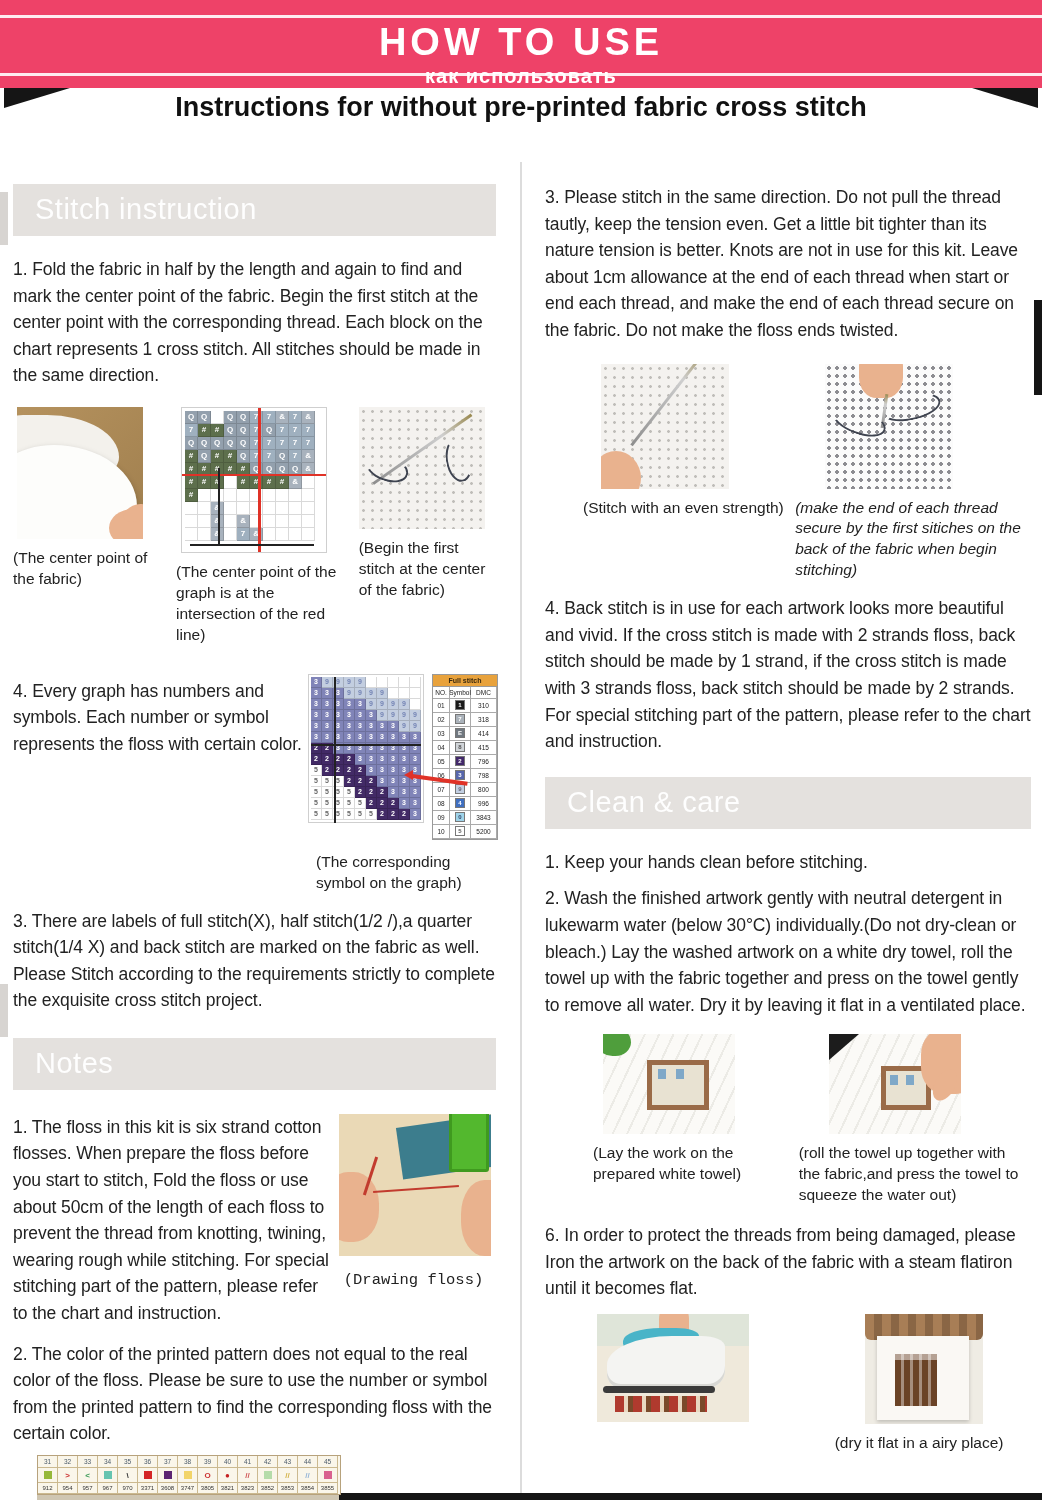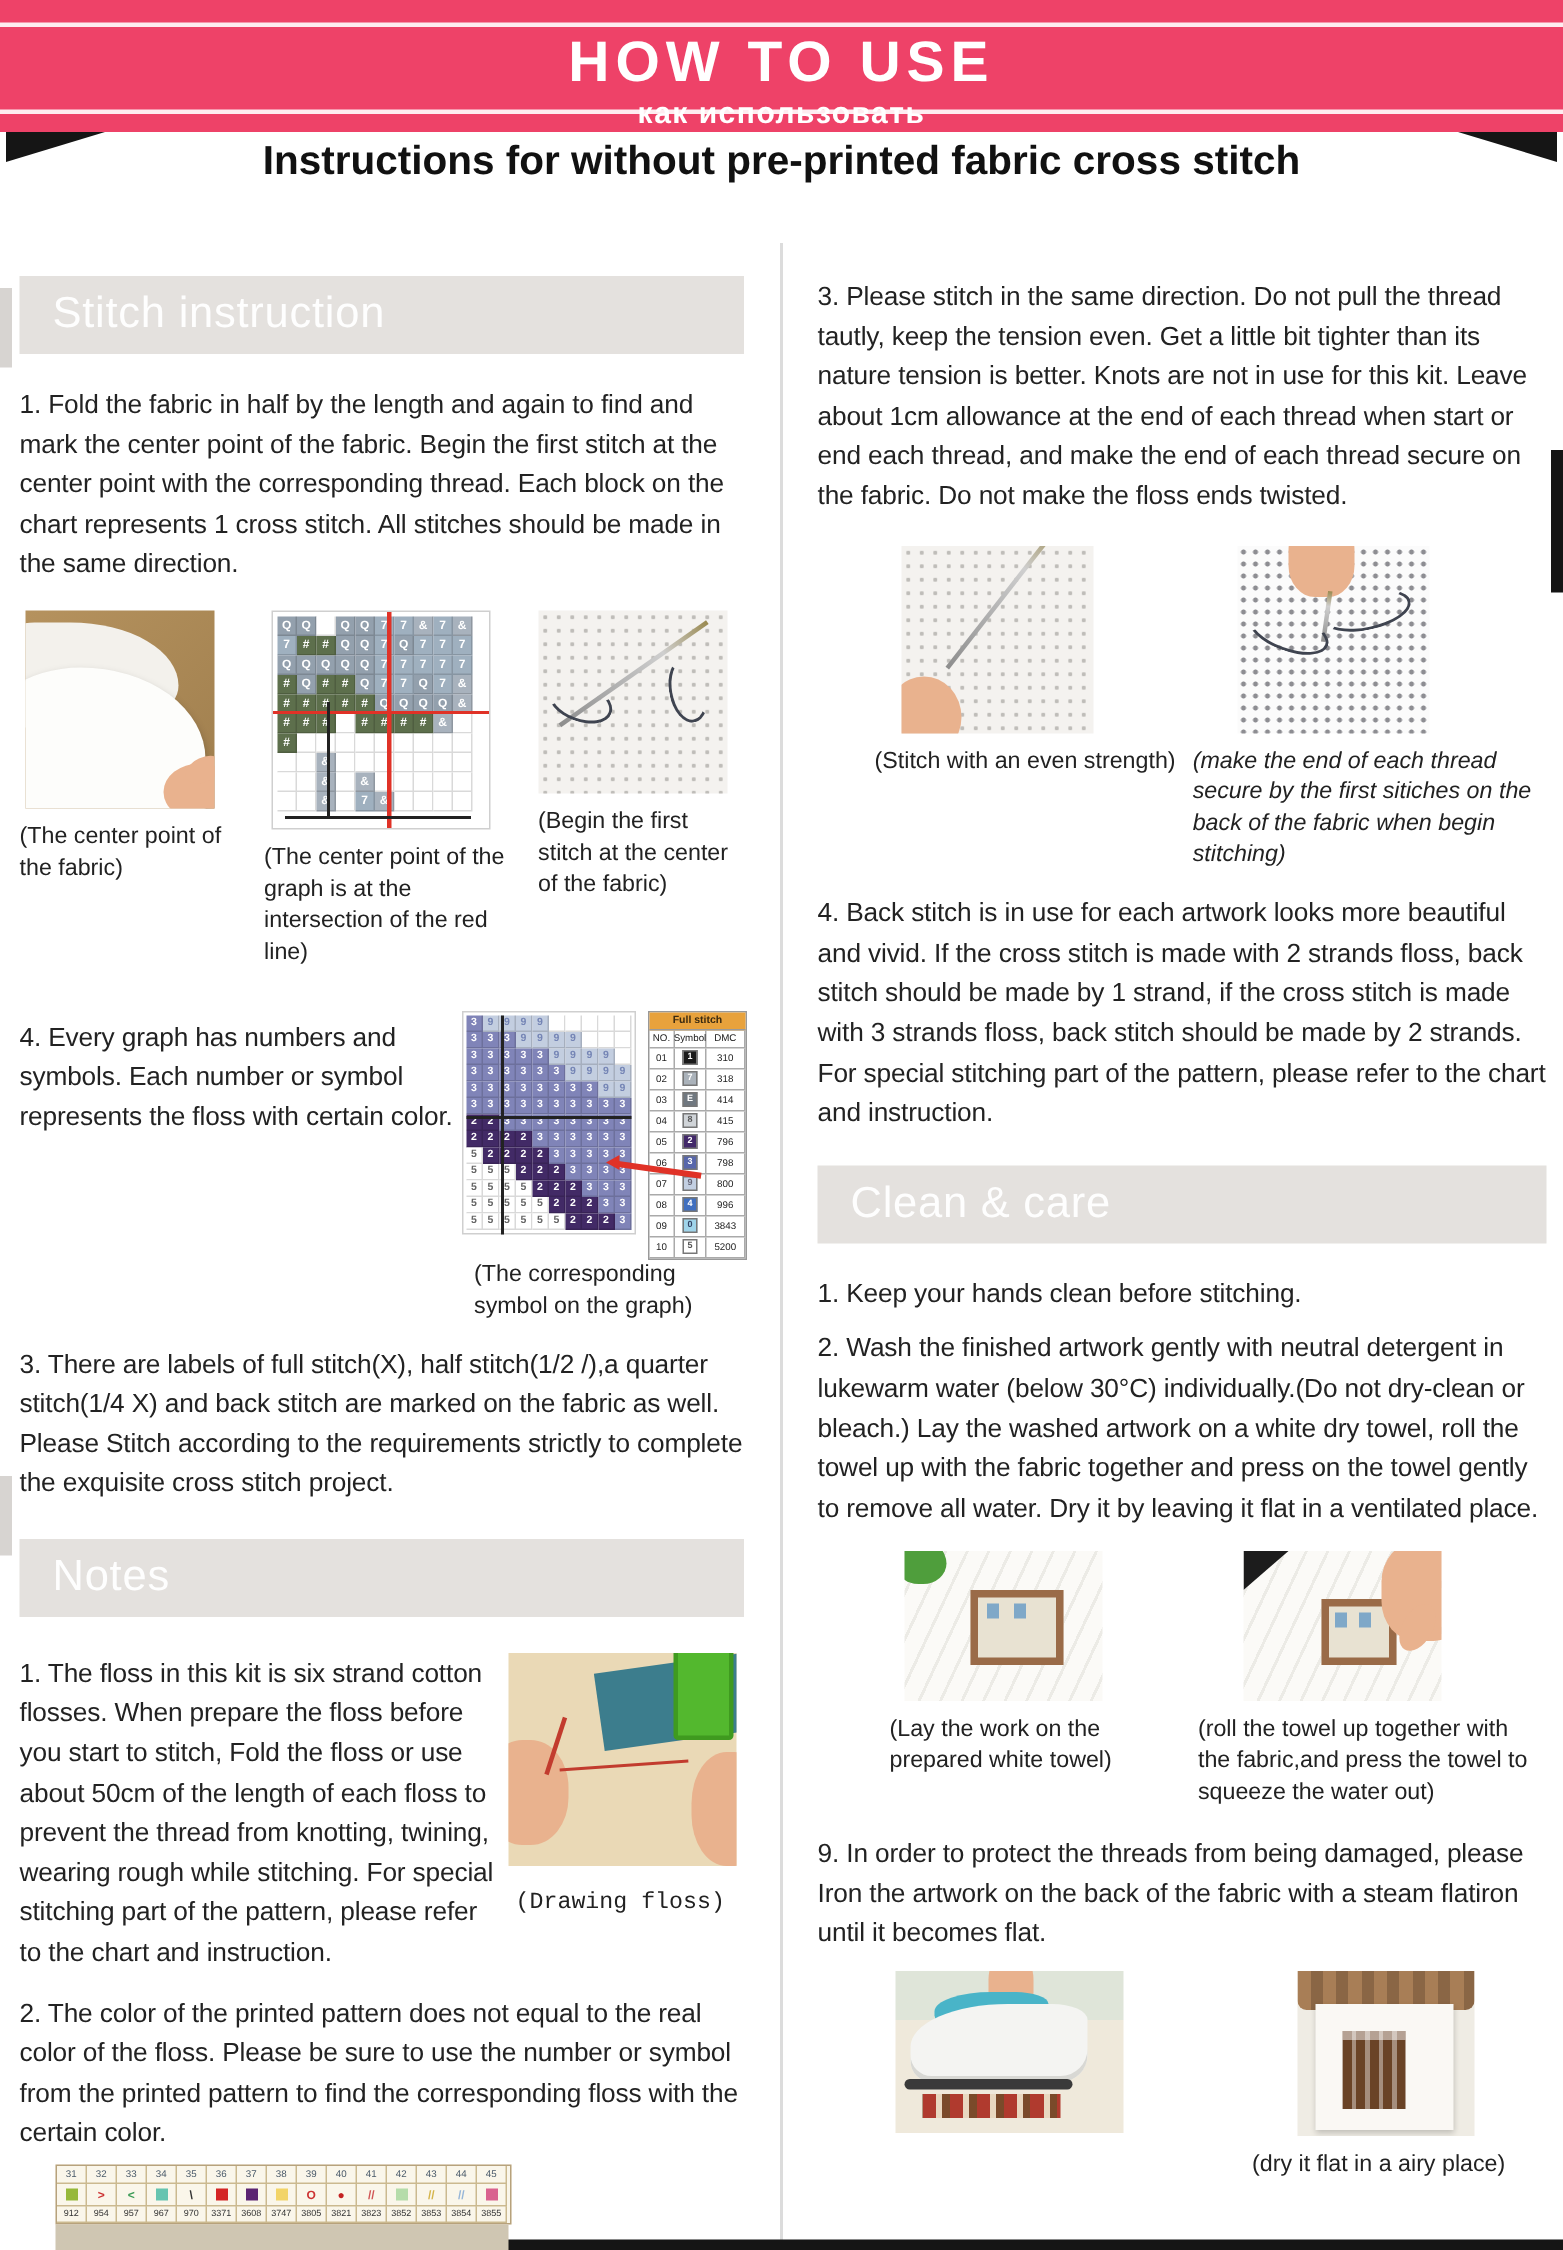--- a/index.html
+++ b/index.html
@@ -496,21 +496,21 @@
                   <span class="sym" style="background: rgb(255, 255, 255); color: rgb(85, 85, 85);">5</span>
                 </div>
                 <div>5200</div>
               </div>
             </div>
         </div>
         <div class="blackline-v" style="left:26px;top:3px;height:146px;"></div>
         <div class="blackline-h" style="left:3px;top:70px;width:110px;"></div>
         <div class="arrow-line" style="left:104px;top:100px;width:56px;transform:rotate(8deg);"></div>
         <div class="arrow-head" style="left:96px;top:96px;"></div>
-        <div class="cap" style="margin-top:0;margin-left:8px;">(The corresponding symbol on the graph)</div>
+        <div class="cap" style="margin-top:12px;margin-left:8px;">(The corresponding symbol on the graph)</div>
       </div>
     </div>
 
     <p class="para" style="margin:14px 0 0 0;">3. There are labels of full stitch(X), half stitch(1/2 /),a quarter stitch(1/4 X) and back stitch are marked on the fabric as well. Please Stitch according to the requirements strictly to complete the exquisite cross stitch project.</p>
 
     <div class="sec-h" style="margin-top:24px;">Notes</div>
 
     <div class="tf-row" style="margin-top:24px;">
       <p class="para" style="margin:0;width:318px;">1. The floss in this kit is six strand cotton flosses. When prepare the floss before you start to stitch, Fold the floss or use about 50cm of the length of each floss to prevent the thread from knotting, twining, wearing rough while stitching. For special stitching part of the pattern, please refer to the chart and instruction.</p>
       <div style="width:165px;">
@@ -650,21 +650,21 @@
             <div class="pane" style="left:4px;"></div>
               <div class="pane" style="left:20px;"></div>
           </div>
           <div class="skin" style="right:-18px;top:-6px;width:58px;height:66px;border-radius:40%;"></div>
           <div class="skin" style="right:6px;top:34px;width:20px;height:34px;transform:rotate(30deg);"></div>
         </div>
         <div class="cap">(roll the towel up together with the fabric,and press the towel to squeeze the water out)</div>
       </div>
     </div>
 
-    <p class="para" style="margin:16px 0 0 0;">9. In order to protect the threads from being damaged, please Iron the artwork on the back of the fabric with a steam flatiron until it becomes flat.</p>
+    <p class="para" style="margin:16px 0 0 0;">6. In order to protect the threads from being damaged, please Iron the artwork on the back of the fabric with a steam flatiron until it becomes flat.</p>
 
     <div class="fig-row" style="margin-top:12px;">
       <div style="width:235px;margin-left:52px;">
         <div class="ph iron-ph" style="width:152px;height:108px;">
           <div class="skin" style="left:62px;top:-12px;width:30px;height:44px;border-radius:40%;"></div>
           <div class="iron-top"></div>
             <div class="iron-body"></div>
           <div class="iron-sole"></div>
             <div class="iron-art"></div>
         </div>

